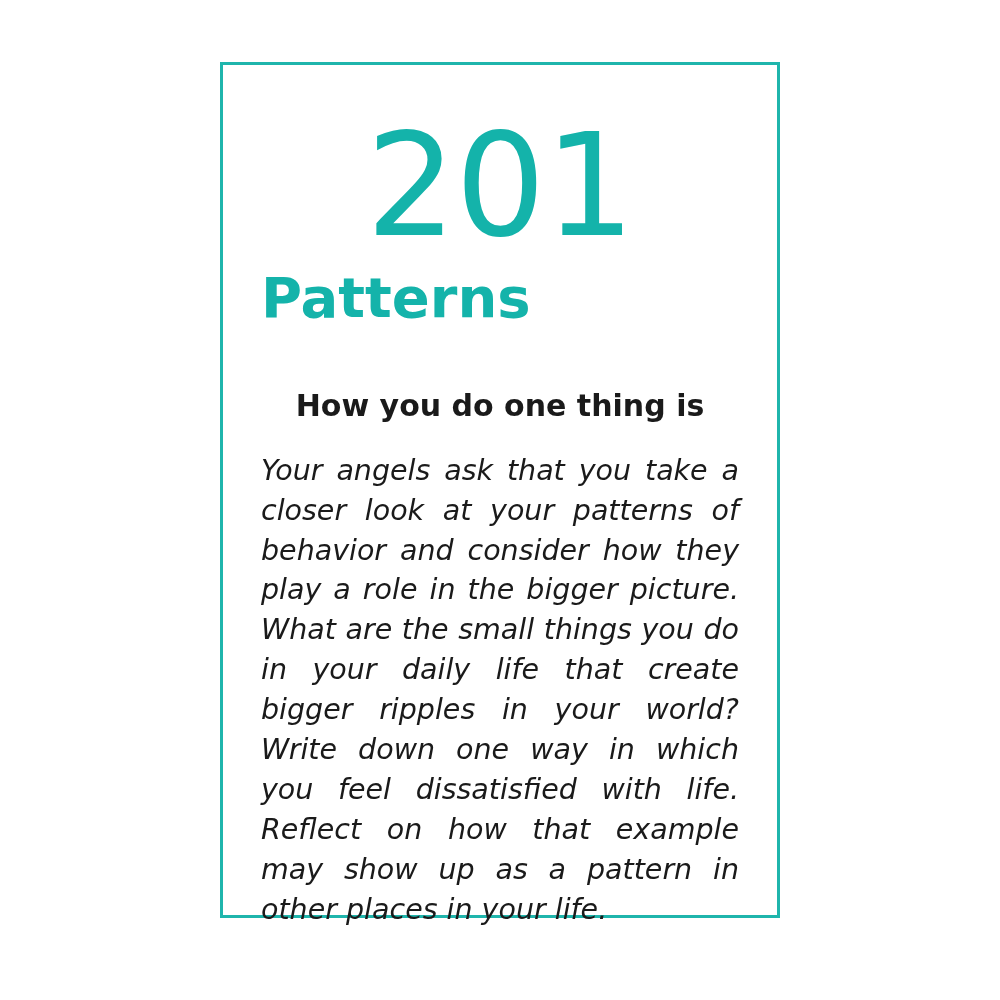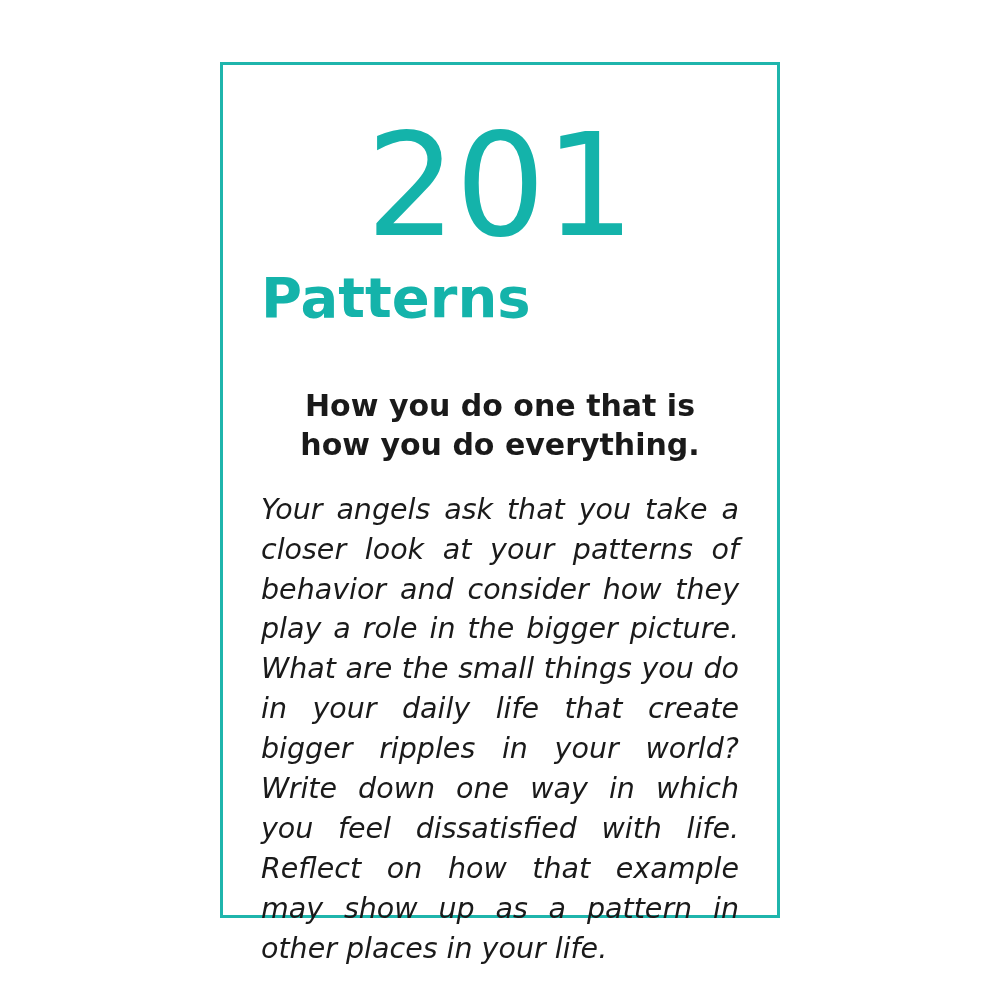--- a/index.html
+++ b/index.html
@@ -74,19 +74,18 @@
 </style>
 </head>
 <body>
 
 <div class="stage">
   <div class="card">
     <div class="card-inner">
       <div class="card-number">201</div>
       <div class="card-title">Patterns</div>
       <div class="card-subtitle">
-        <div>How you do one that is</div>
-        <div>how you do everything.</div>
+        <div>How you do one thing is</div>
       </div>
       <div class="card-body">Your angels ask that you take a closer look at your patterns of behavior and consider how they play a role in the bigger picture. What are the small things you do in your daily life that create bigger ripples in your world? Write down one way in which you feel dissatisfied with life. Reflect on how that example may show up as a pattern in other places in your life.</div>
     </div>
   </div>
 </div>
 
 </body></html>

